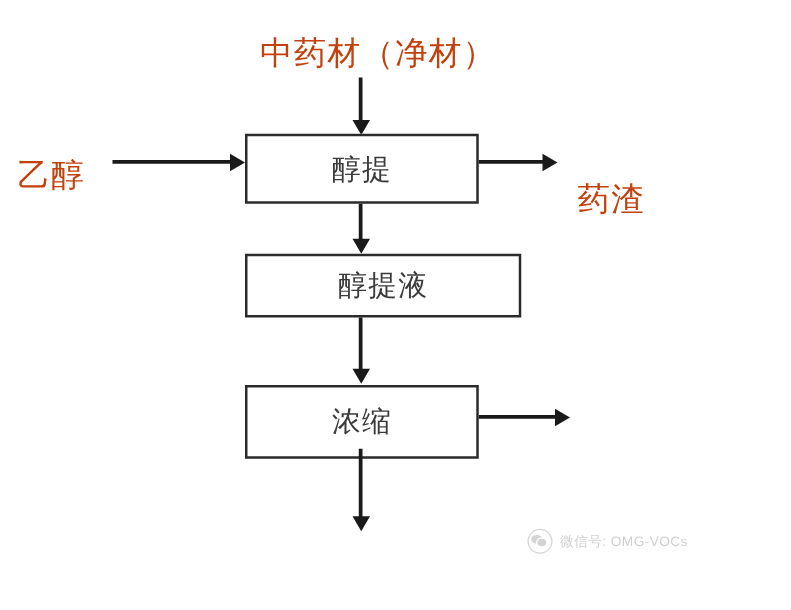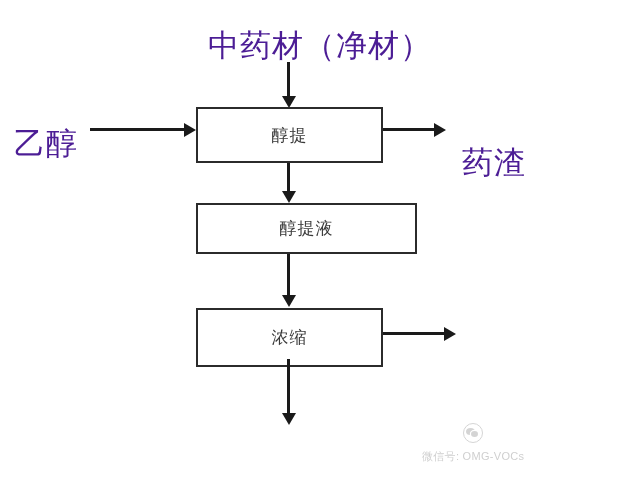--- a/index.html
+++ b/index.html
@@ -14,41 +14,41 @@
     position: relative;
     width: 633px;
     height: 488px;
     background: #ffffff;
     overflow: hidden;
   }
 
   
   .label {
     position: absolute;
-    color: #4c1d95;
-    font-size: 31px;
+    color: #c2410c;
+    font-size: 26px;
     line-height: 1;
     white-space: nowrap;
     letter-spacing: 1px;
-    font-family: Liberation Sans, sans-serif;
+    font-family: Liberation Serif, serif;
   }
 
   
   .box {
     position: absolute;
     box-sizing: border-box;
     border: 2px solid #2b2b2b;
     background: #ffffff;
     display: flex;
     align-items: center;
     justify-content: center;
   }
   .box-text {
     color: #3a3a3a;
-    font-size: 17px;
+    font-size: 23px;
     line-height: 1;
     letter-spacing: 1px;
     white-space: nowrap;
     font-family: "Liberation Serif", "DejaVu Serif", serif;
   }
 
   
   .arrow-v {
     position: absolute;
     width: 3px;
@@ -84,21 +84,20 @@
     border-left: 12px solid #1a1a1a;
   }
 
   
   #watermark {
     position: absolute;
     display: flex;
     align-items: center;
     gap: 6px;
     opacity: 0.42;
-    flex-direction: column;
   }
   #watermark .wm-logo {
     width: 18px;
     height: 18px;
     border-radius: 50%;
     border: 1px solid #9a9a9a;
     position: relative;
     flex: 0 0 auto;
   }
   #watermark .wm-logo::before,

